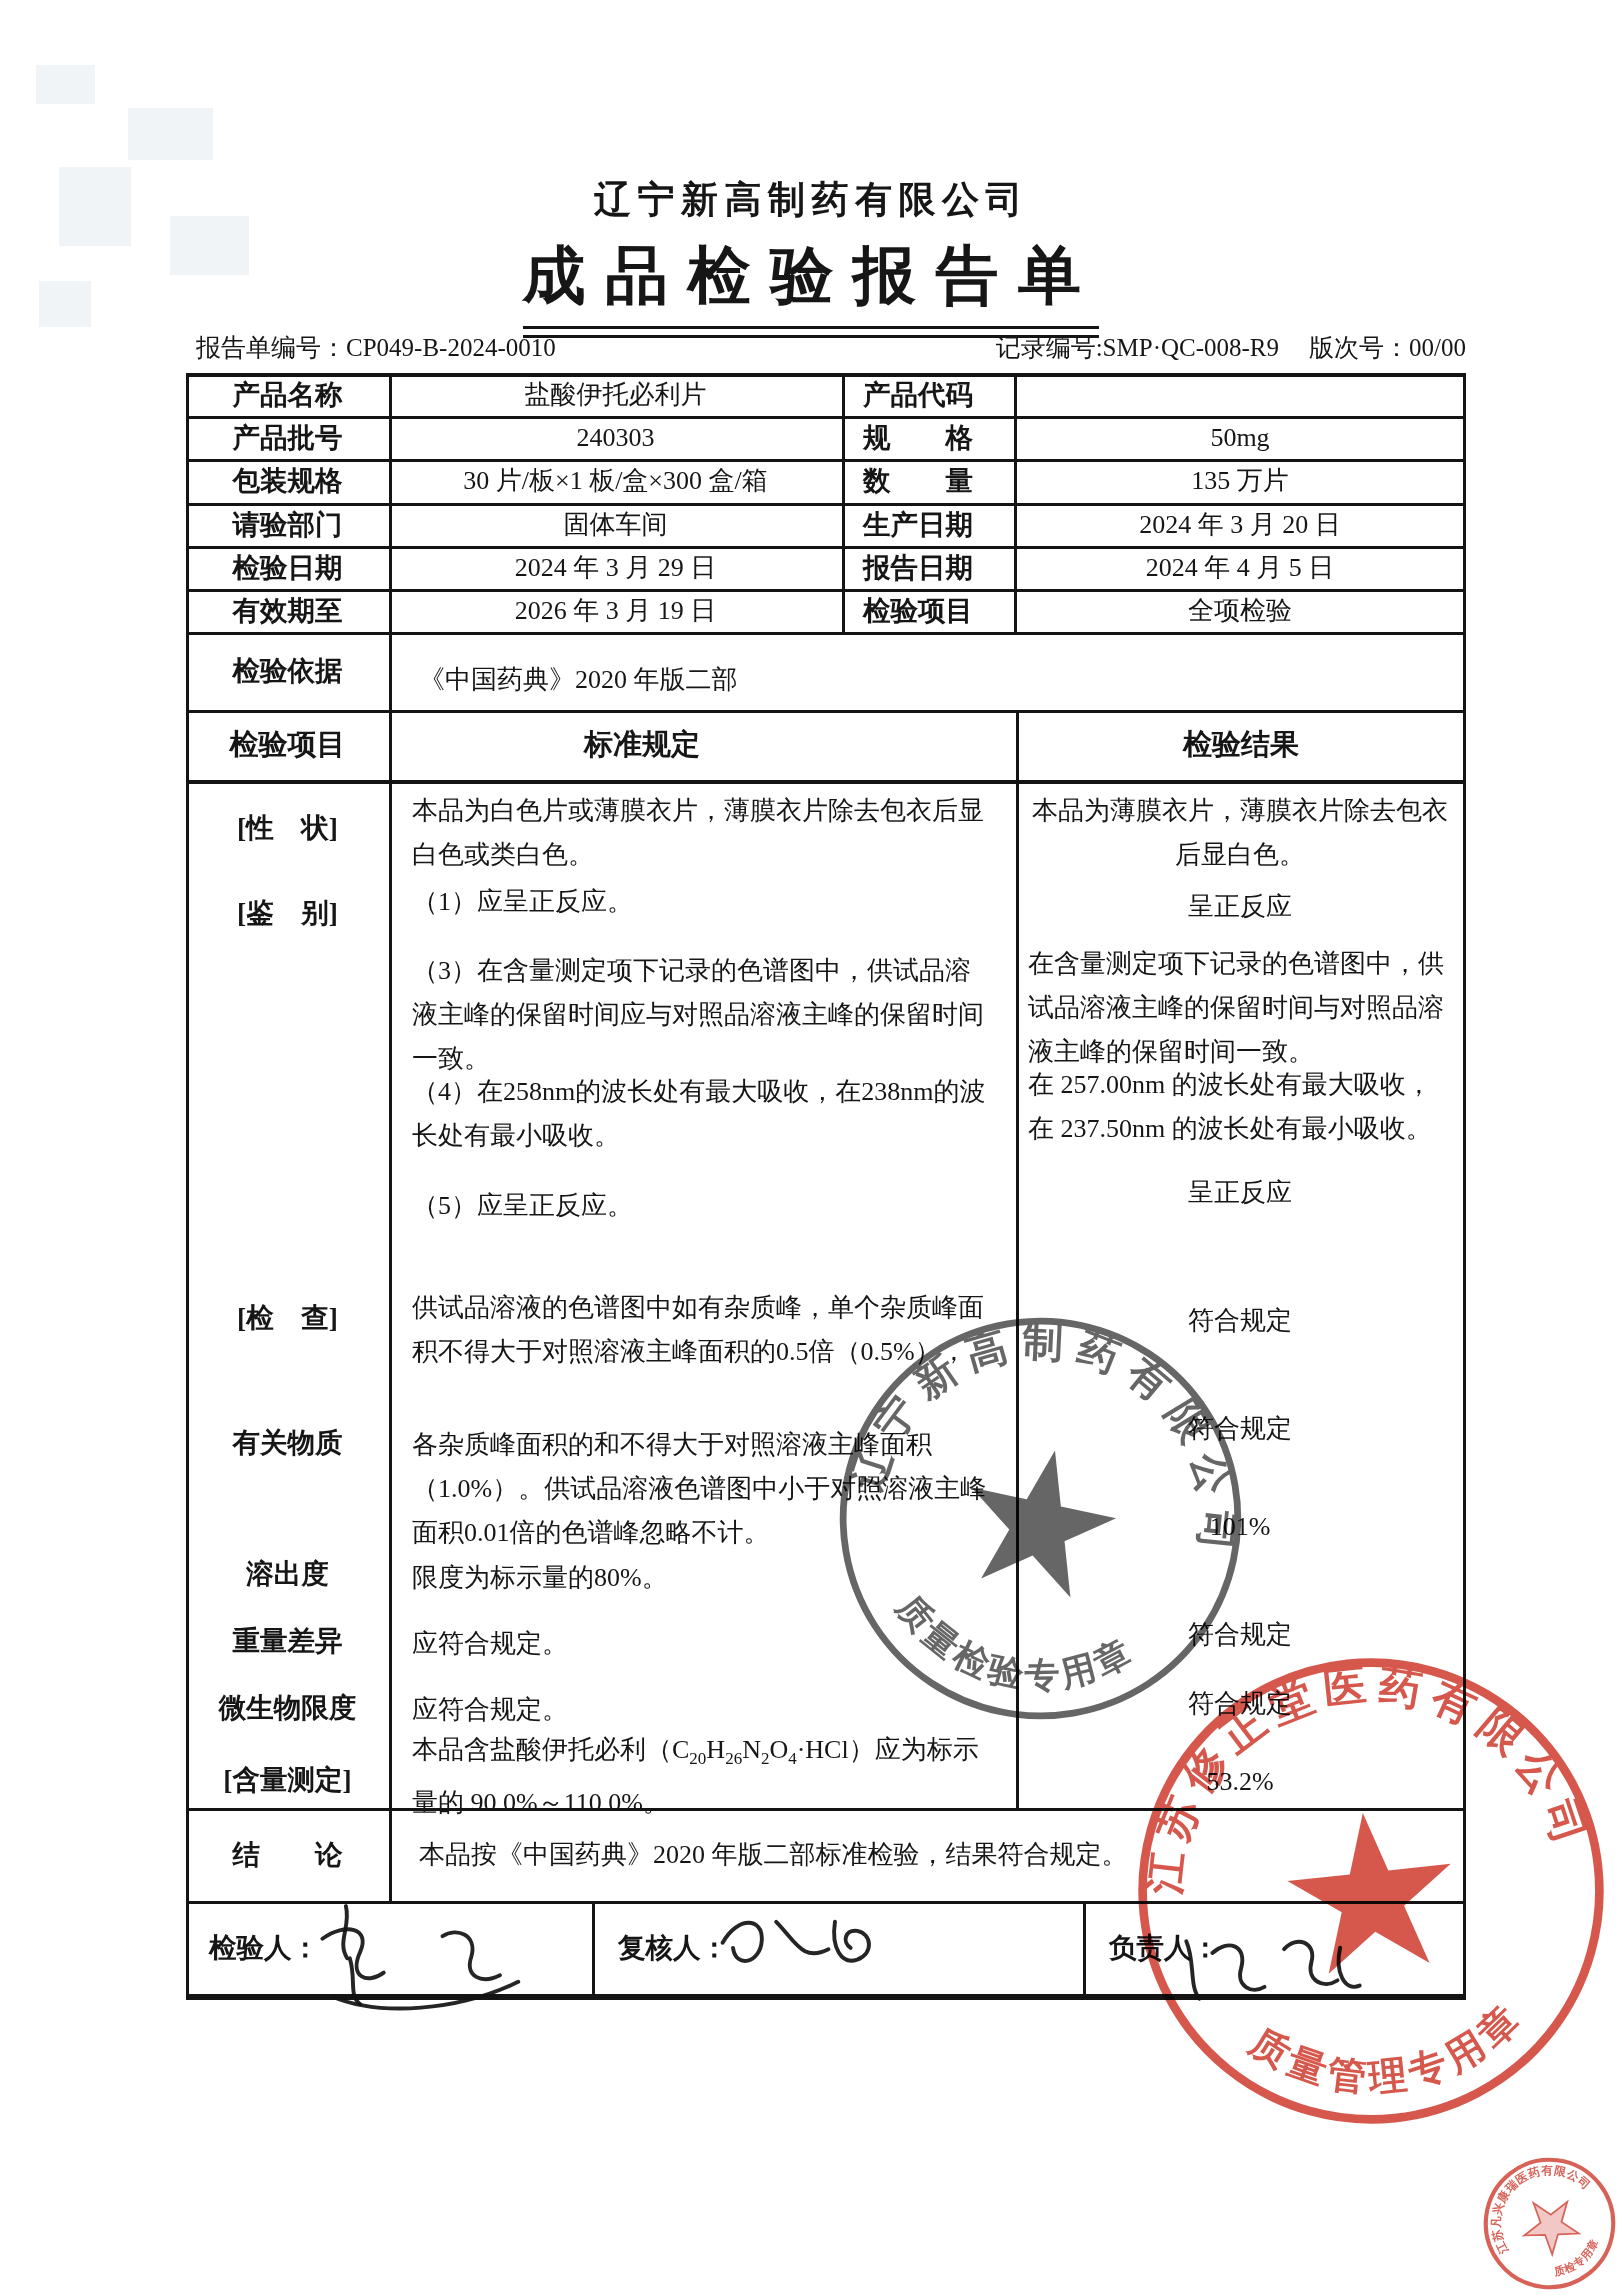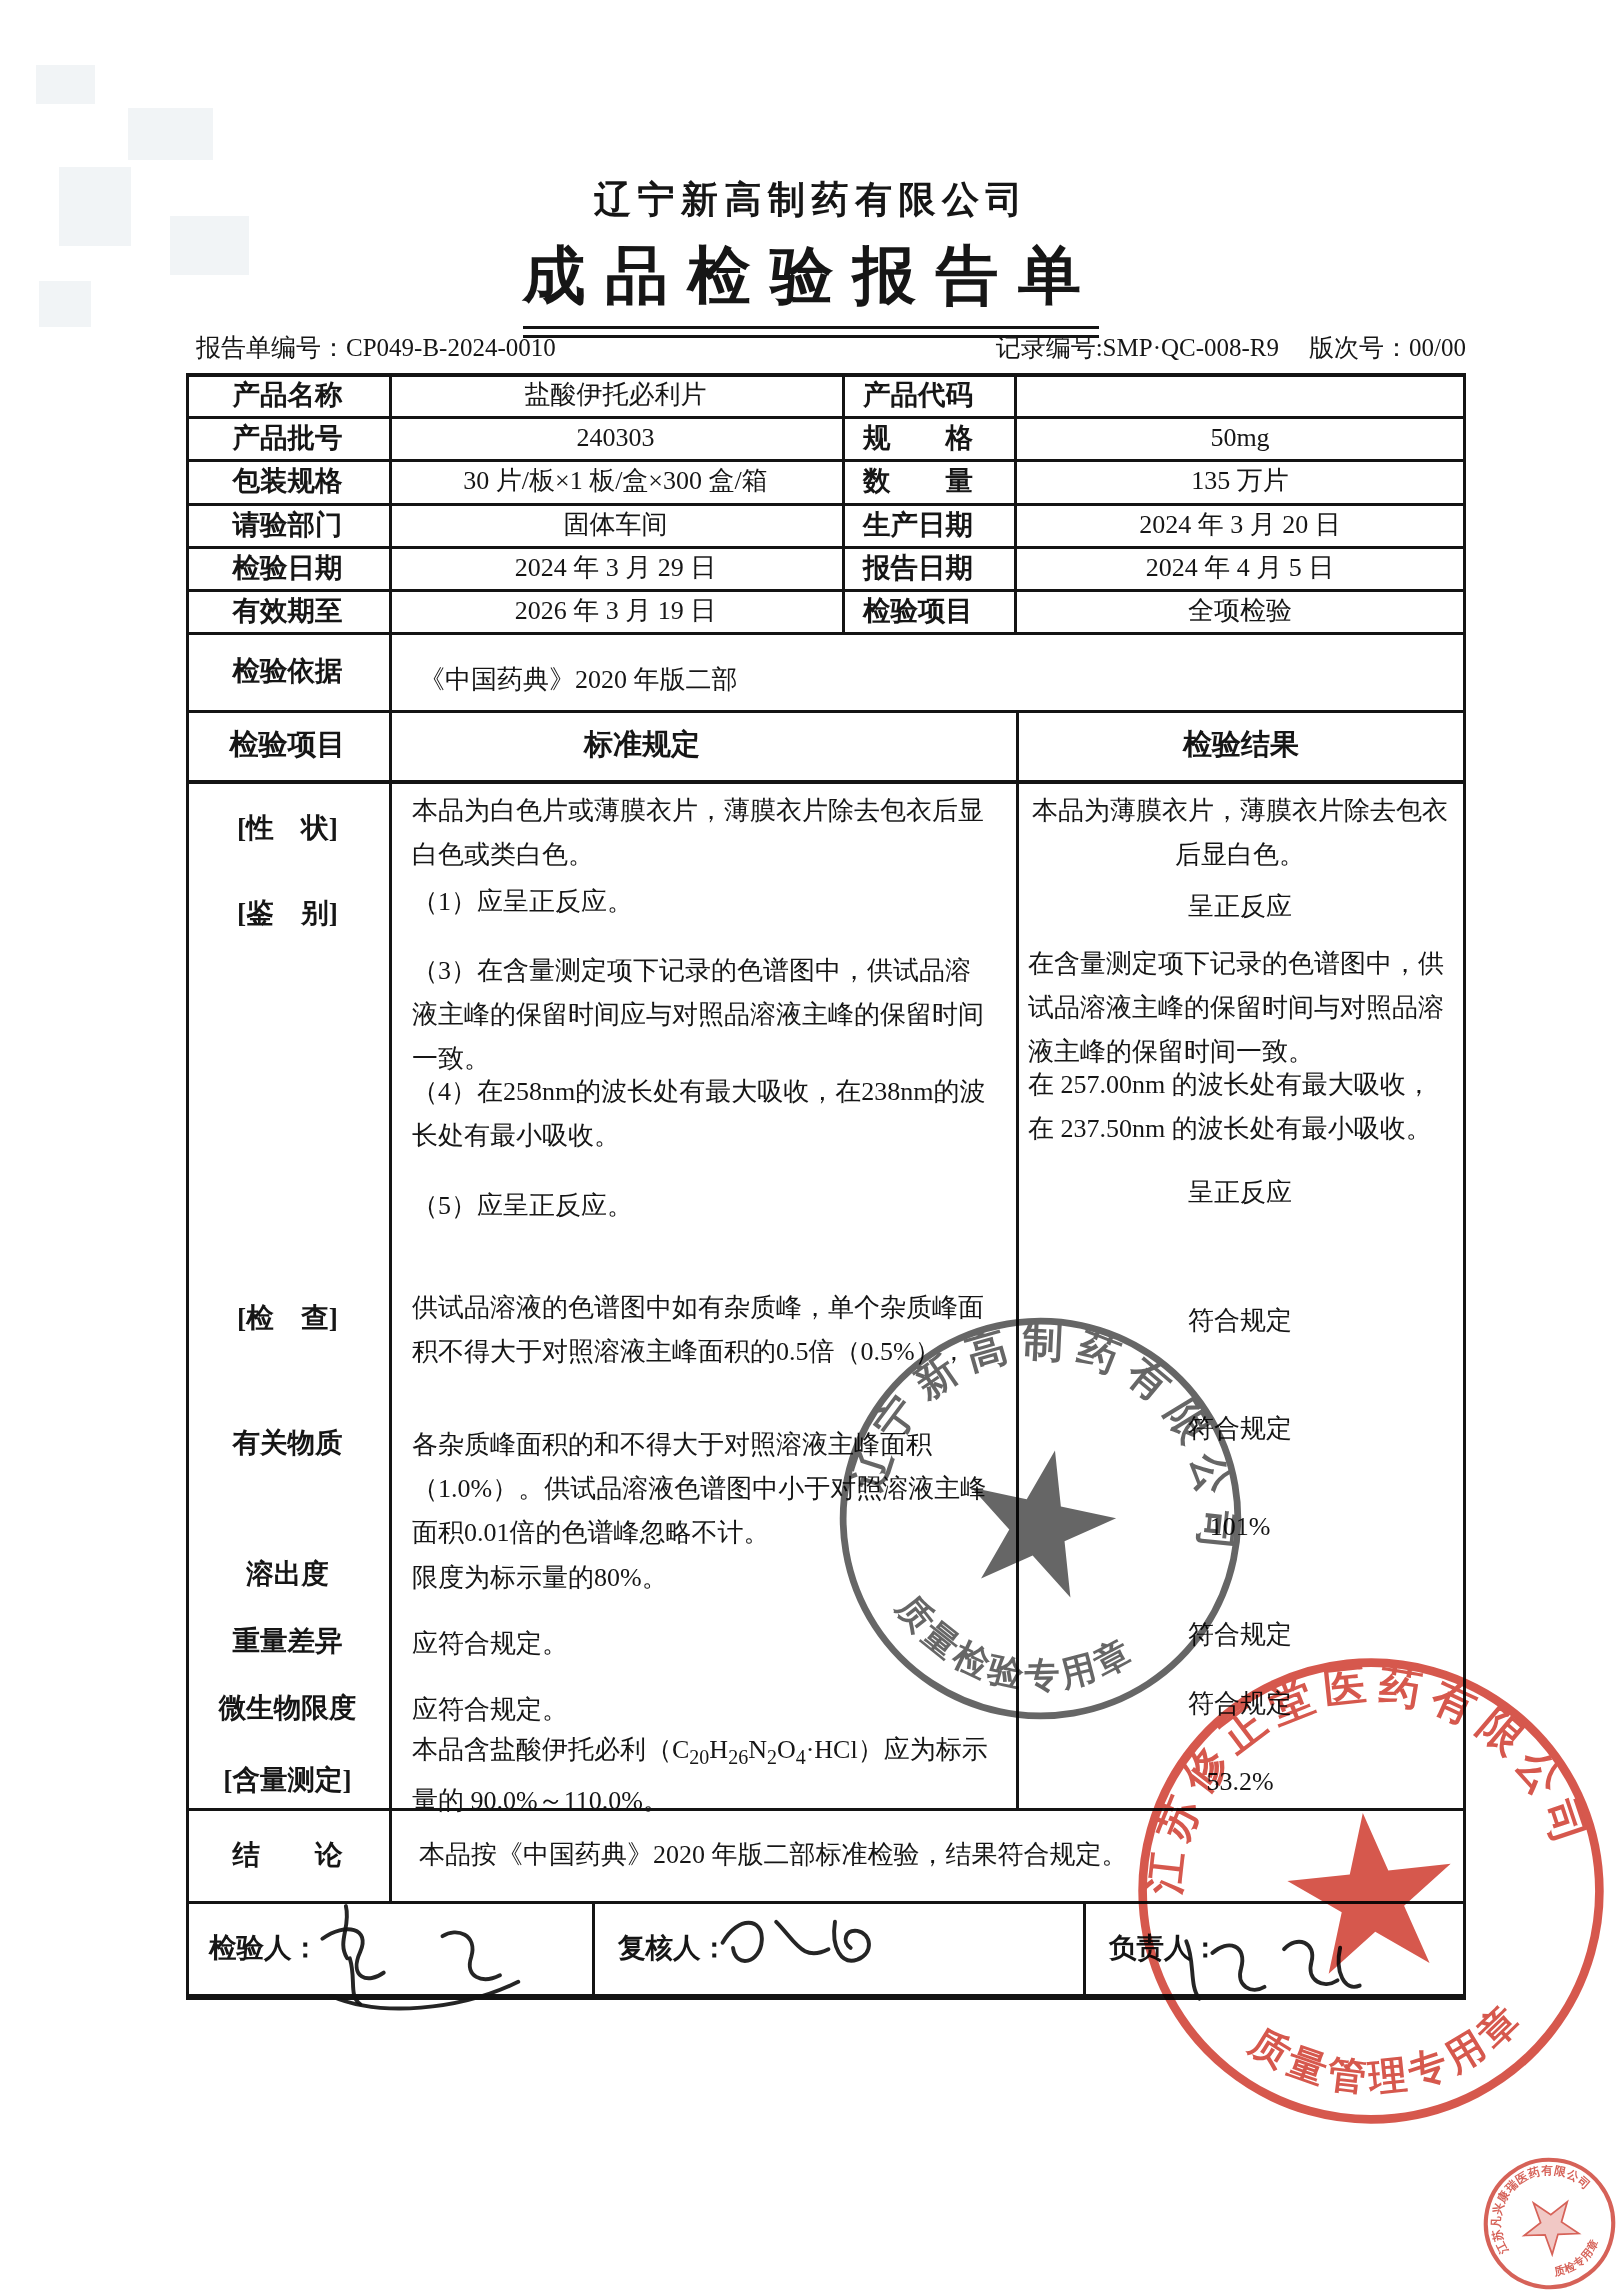--- a/index.html
+++ b/index.html
@@ -34,21 +34,21 @@
   .row{position:absolute;left:186px;width:1279px;height:43px;}
   .row .c1{position:absolute;left:0;top:0;width:203px;height:43px;}
   .row .c2{position:absolute;left:203px;top:0;width:453px;height:43px;}
   .row .c3{position:absolute;left:656px;top:0;width:152px;height:43px;}
   .row .c4{position:absolute;left:828px;top:0;width:452px;height:43px;}
   .body-par{position:absolute;font-size:26px;line-height:44px;}
   .std{left:226px;width:576px;text-align:left;}
   .res{left:842px;width:424px;}
   .res.center{text-align:center;}
   .item-lbl{position:absolute;left:0;width:203px;text-align:center;font-size:27.5px;font-weight:700;}
-  sub{font-size:20px;text-align:right;}
+  sub{font-size:17px;text-align:right;}
   
   .stamp{position:absolute;mix-blend-mode:multiply;}
   .stamp text{font-family:"Liberation Serif","DejaVu Serif",serif;font-weight:700;}
   .sig{position:absolute;}
   .sig path{fill:none;stroke:#121212;stroke-width:6;stroke-linecap:round;stroke-linejoin:round;opacity:.92;}
   .artifact{position:absolute;background:rgba(208,220,226,0.30);}
 </style>
 </head>
 <body>
 

